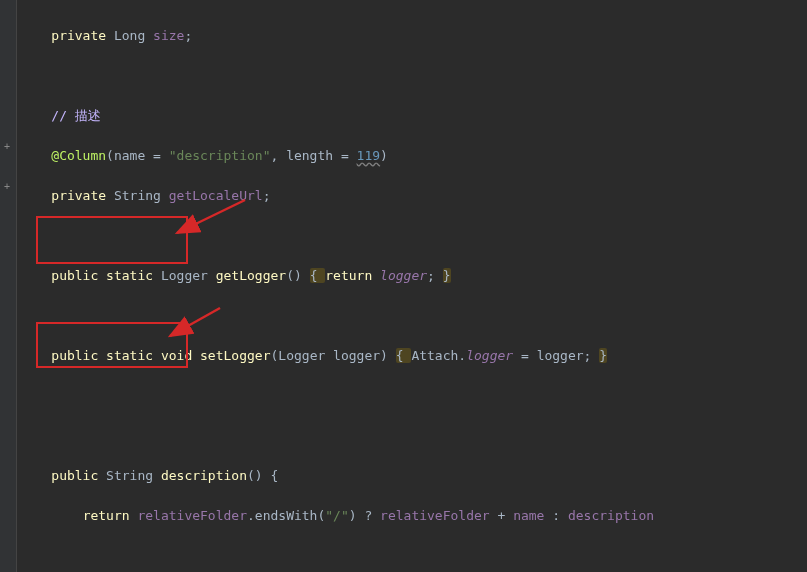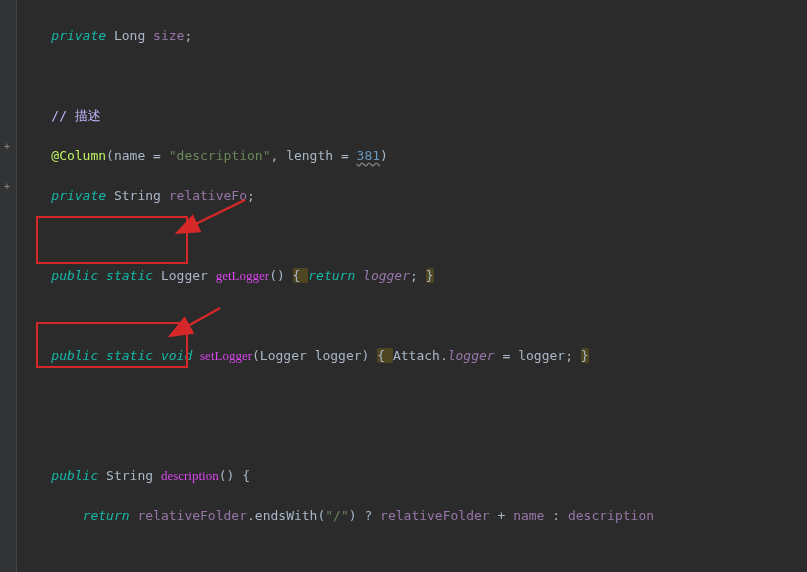--- a/index.html
+++ b/index.html
@@ -33,27 +33,27 @@
     text-align: center;
     line-height: 10px;
   }
   .code-area {
     padding: 6px 0 0 20px;
     white-space: pre;
     line-height: 20px;
     position: relative;
   }
   .line { min-height: 20px; }
-  .kw { color: #14b8a6; font-style: italic; }
+  .kw { color: #fef9c3; }
   .ann { color: #bef264; }
   .str { color: #6a8759; }
   .num-u { color: #6897bb; text-decoration: wavy underline #808080; text-underline-offset: 2px;}
   .fld { color: #9876aa; }
   .fld-i { color: #9876aa; font-style: italic; }
-  .mtd { color: #d946ef; font-family: Liberation Serif, serif; }
+  .mtd { color: #fef9c3; }
   .cmt { color: #c4b5fd; }
   .hint-bg { background: #4e4521; border-radius: 2px; }
   .red-box {
     position: absolute;
     border: 2px solid #d62828;
     pointer-events: none;
     z-index: 5;
   }
   .arrow-svg {
     position: absolute;
@@ -66,22 +66,22 @@
 
 <div class="gutter">
   <div class="fold-icon" style="top:142px;">+</div>
   <div class="fold-icon" style="top:182px;">+</div>
 </div>
 
 <div class="code-area">
 <div class="line">    <span class="kw">private</span><span> Long </span><span class="fld">size</span><span>;</span></div>
 <div class="line"></div>
 <div class="line">    <span class="cmt">// 描述</span></div>
-<div class="line">    <span class="ann">@Column</span><span>(</span><span>name</span><span> = </span><span class="str">"description"</span><span>, </span><span>length</span><span> = </span><span class="num-u">381</span><span>)</span></div>
-<div class="line">    <span class="kw">private</span><span> String </span><span class="fld">relativeFo</span><span>;</span></div>
+<div class="line">    <span class="ann">@Column</span><span>(</span><span>name</span><span> = </span><span class="str">"description"</span><span>, </span><span>length</span><span> = </span><span class="num-u">119</span><span>)</span></div>
+<div class="line">    <span class="kw">private</span><span> String </span><span class="fld">getLocaleUrl</span><span>;</span></div>
 <div class="line"></div>
 <div class="line">    <span class="kw">public</span><span> </span><span class="kw">static</span><span> Logger </span><span class="mtd">getLogger</span><span>() </span><span class="hint-bg">{ </span><span class="kw">return</span><span> </span><span class="fld-i">logger</span><span>; </span><span class="hint-bg">}</span></div>
 <div class="line"></div>
 <div class="line">    <span class="kw">public</span><span> </span><span class="kw">static</span><span> </span><span class="kw">void</span><span> </span><span class="mtd">setLogger</span><span>(Logger logger) </span><span class="hint-bg">{ </span><span>Attach.</span><span class="fld-i">logger</span><span> = logger; </span><span class="hint-bg">}</span></div>
 <div class="line"></div>
 <div class="line"></div>
 <div class="line">    <span class="kw">public</span><span> String </span><span class="mtd">description</span><span>() {</span></div>
 <div class="line">        <span class="kw">return</span><span> </span><span class="fld">relativeFolder</span><span>.endsWith(</span><span class="str">"/"</span><span>) ? </span><span class="fld">relativeFolder</span><span> + </span><span class="fld">name</span><span> : </span><span class="fld">description</span></div>
 
 

